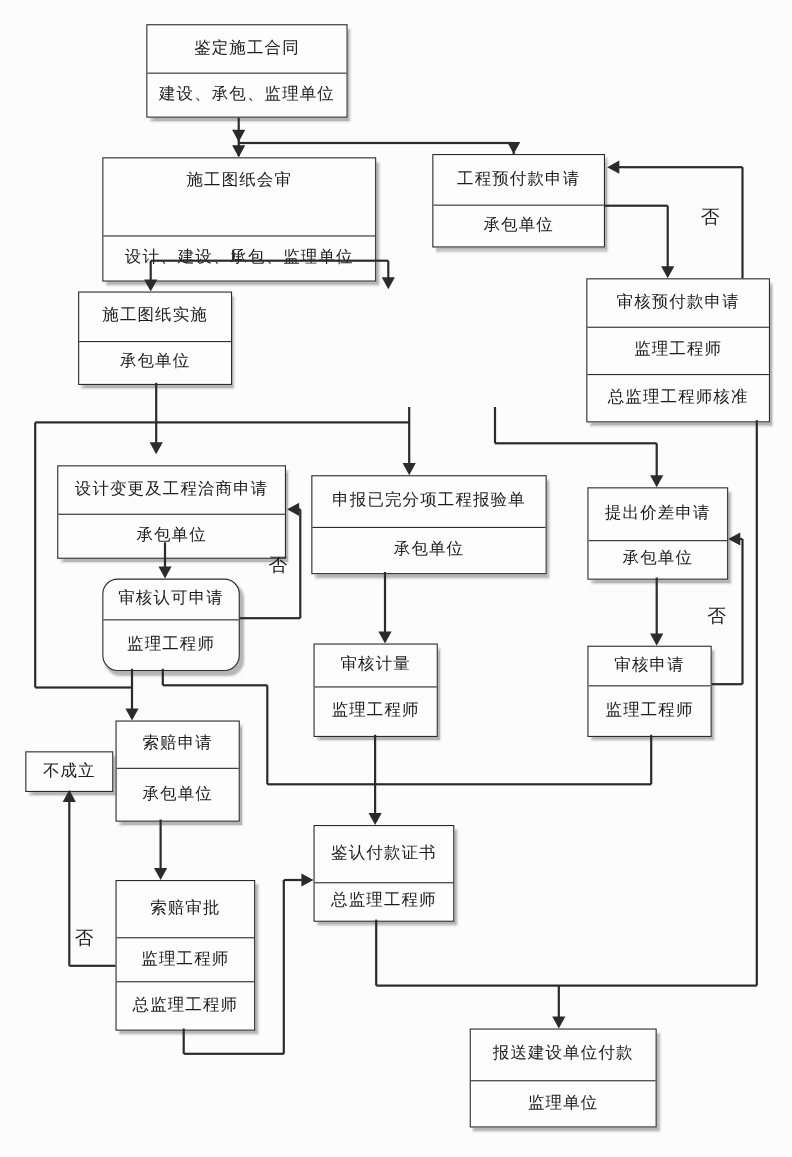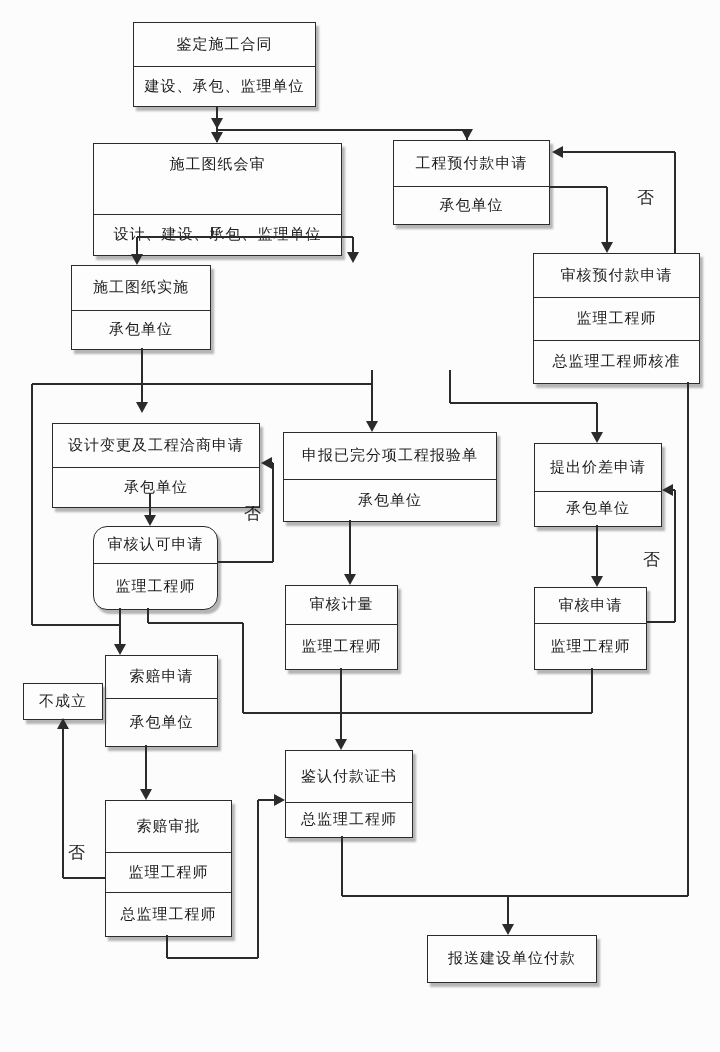--- a/index.html
+++ b/index.html
@@ -106,20 +106,21 @@
     <div class="row" style="height:44px">总监理工程师</div>
   </div>
 
   <div class="node" style="left:285px;top:750px;width:128px;">
     <div class="row" style="height:51px">鉴认付款证书</div>
     <div class="row" style="height:35px">总监理工程师</div>
   </div>
 
   <div class="node" style="left:427px;top:935px;width:170px;">
     <div class="row" style="height:46px">报送建设单位付款</div>
+    <div class="row" style="height:42px">监理单位</div>
   </div>
 
   <span class="no-label" style="left:637px;top:186px;">否</span>
   <span class="no-label" style="left:244px;top:502px;">否</span>
   <span class="no-label" style="left:643px;top:548px;">否</span>
   <span class="no-label" style="left:68px;top:841px;">否</span>
 
 <div class="line-v" style="left: 216px; top: 107px; width: 2px; height: 23px;"></div>
     <div class="line-h" style="left: 217px; top: 129px; width: 250px; height: 2px;"></div>
     <div class="line-v" style="left: 466px; top: 130px; width: 2px; height: 10px;"></div>

